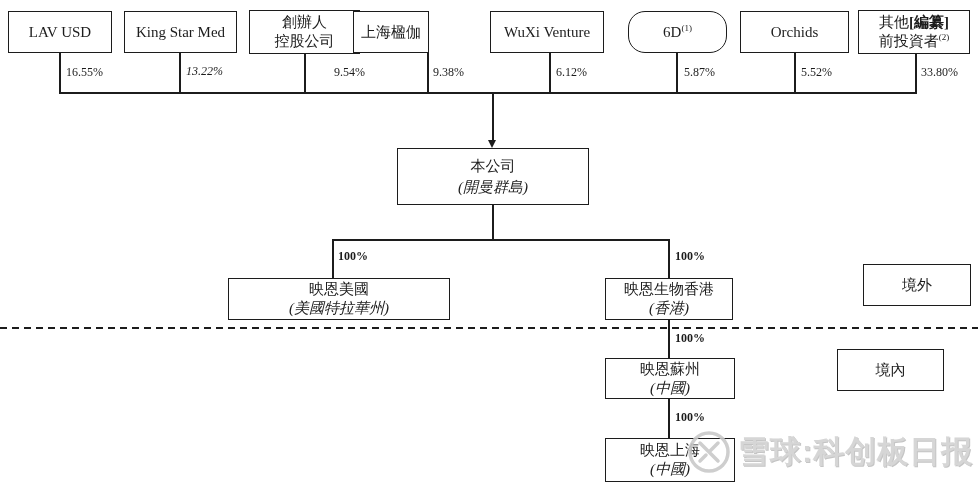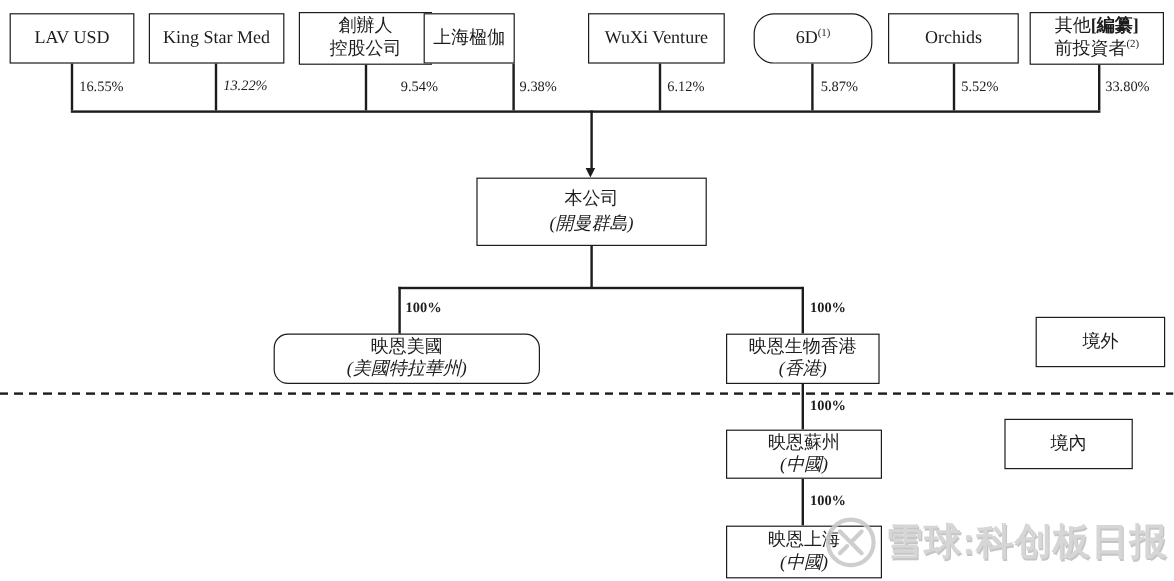--- a/index.html
+++ b/index.html
@@ -115,21 +115,21 @@
     <span class="place">(開曼群島)</span>
   </div>
 
   <div class="vline" style="left:492px;top:205px;height:35px;"></div>
   <div class="hline" style="left:332px;top:239px;width:337px;"></div>
   <div class="vline" style="left:332px;top:239px;height:39px;"></div>
   <div class="vline" style="left:668px;top:239px;height:39px;"></div>
   <div class="pct pct100" style="left:338px;top:248px;">100%</div>
   <div class="pct pct100" style="left:675px;top:248px;">100%</div>
 
-  <div class="box" style="left:228px;top:278px;width:222px;height:42px;border-radius:12px;">
+  <div class="box" style="left:228px;top:278px;width:222px;height:42px;">
     <span>映恩美國</span>
     <span class="place">(美國特拉華州)</span>
   </div>
   <div class="box" style="left:605px;top:278px;width:128px;height:42px;">
     <span>映恩生物香港</span>
     <span class="place">(香港)</span>
   </div>
 
   <div class="box" style="left:863px;top:264px;width:108px;height:42px;">
     <span>境外</span>

